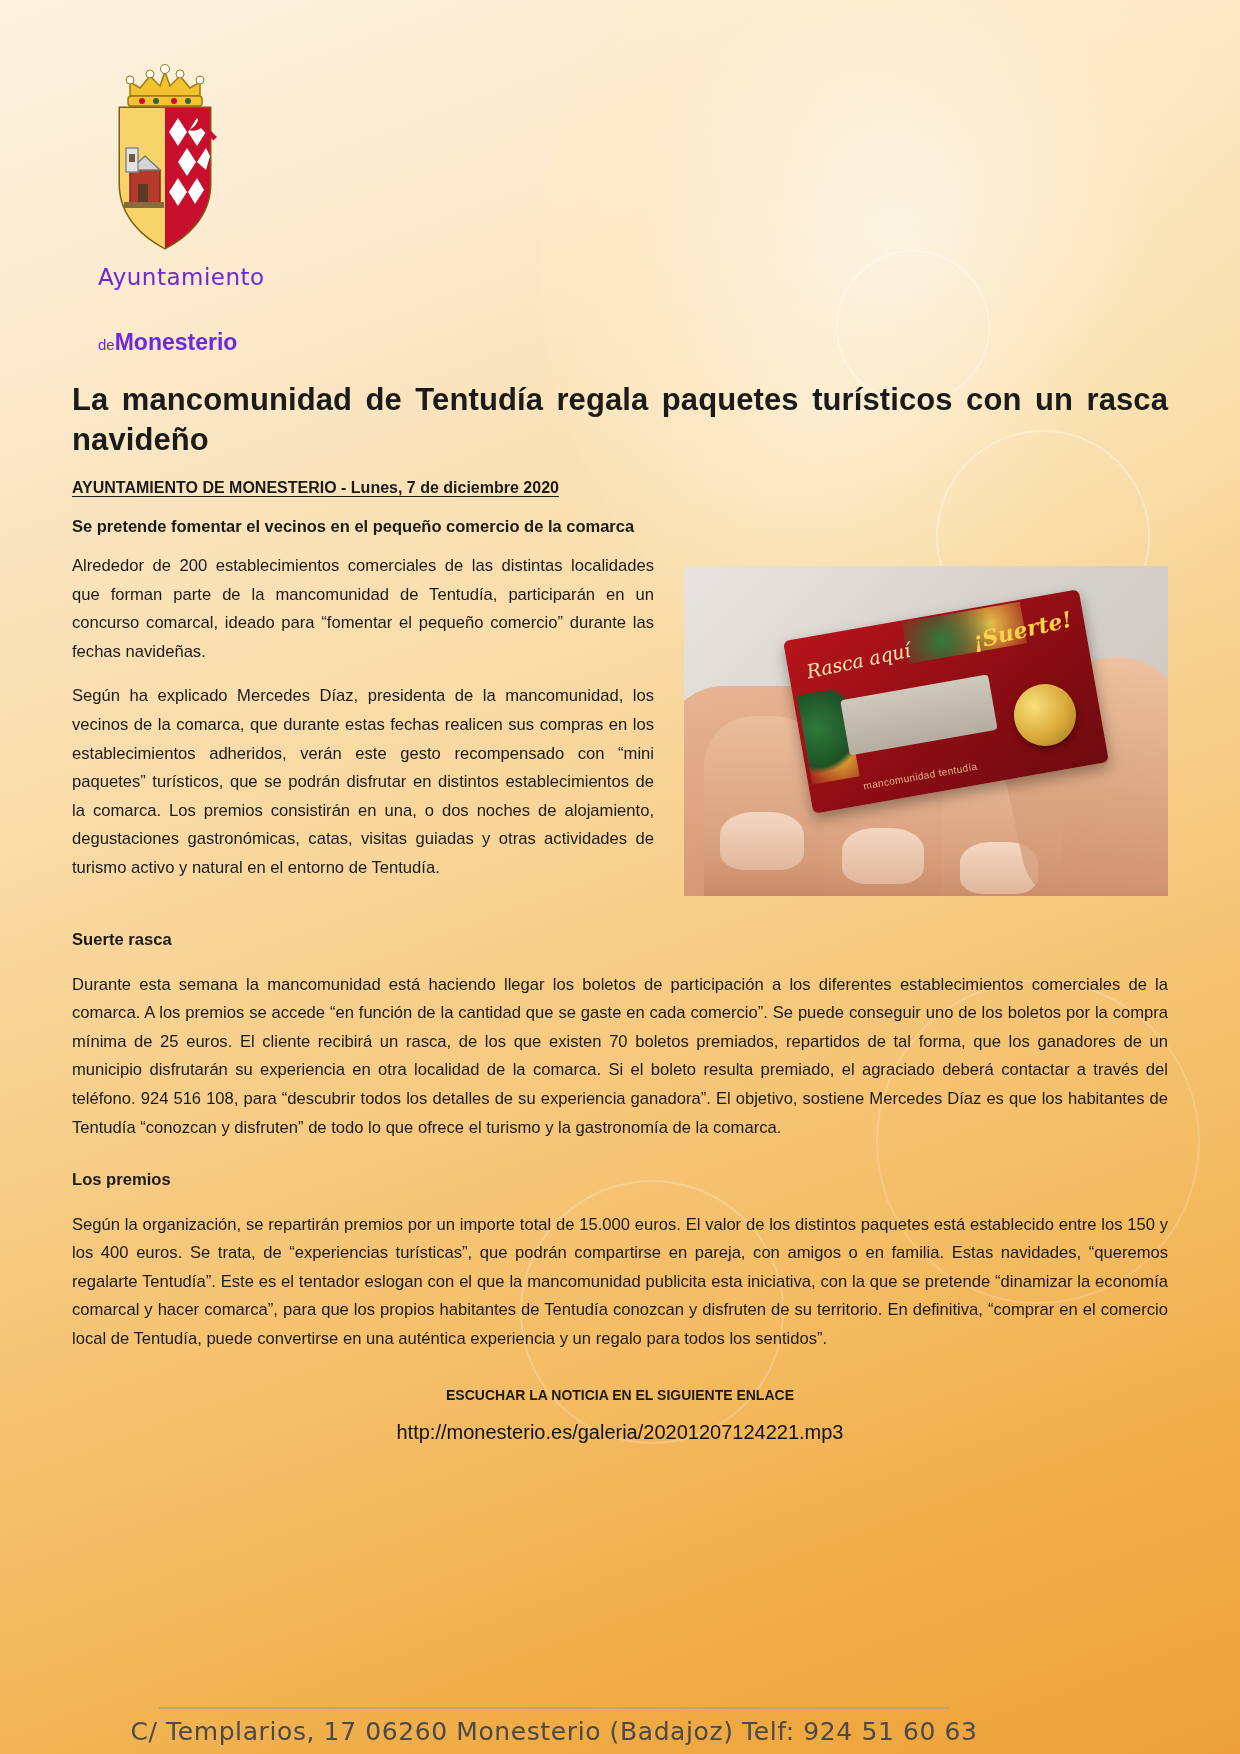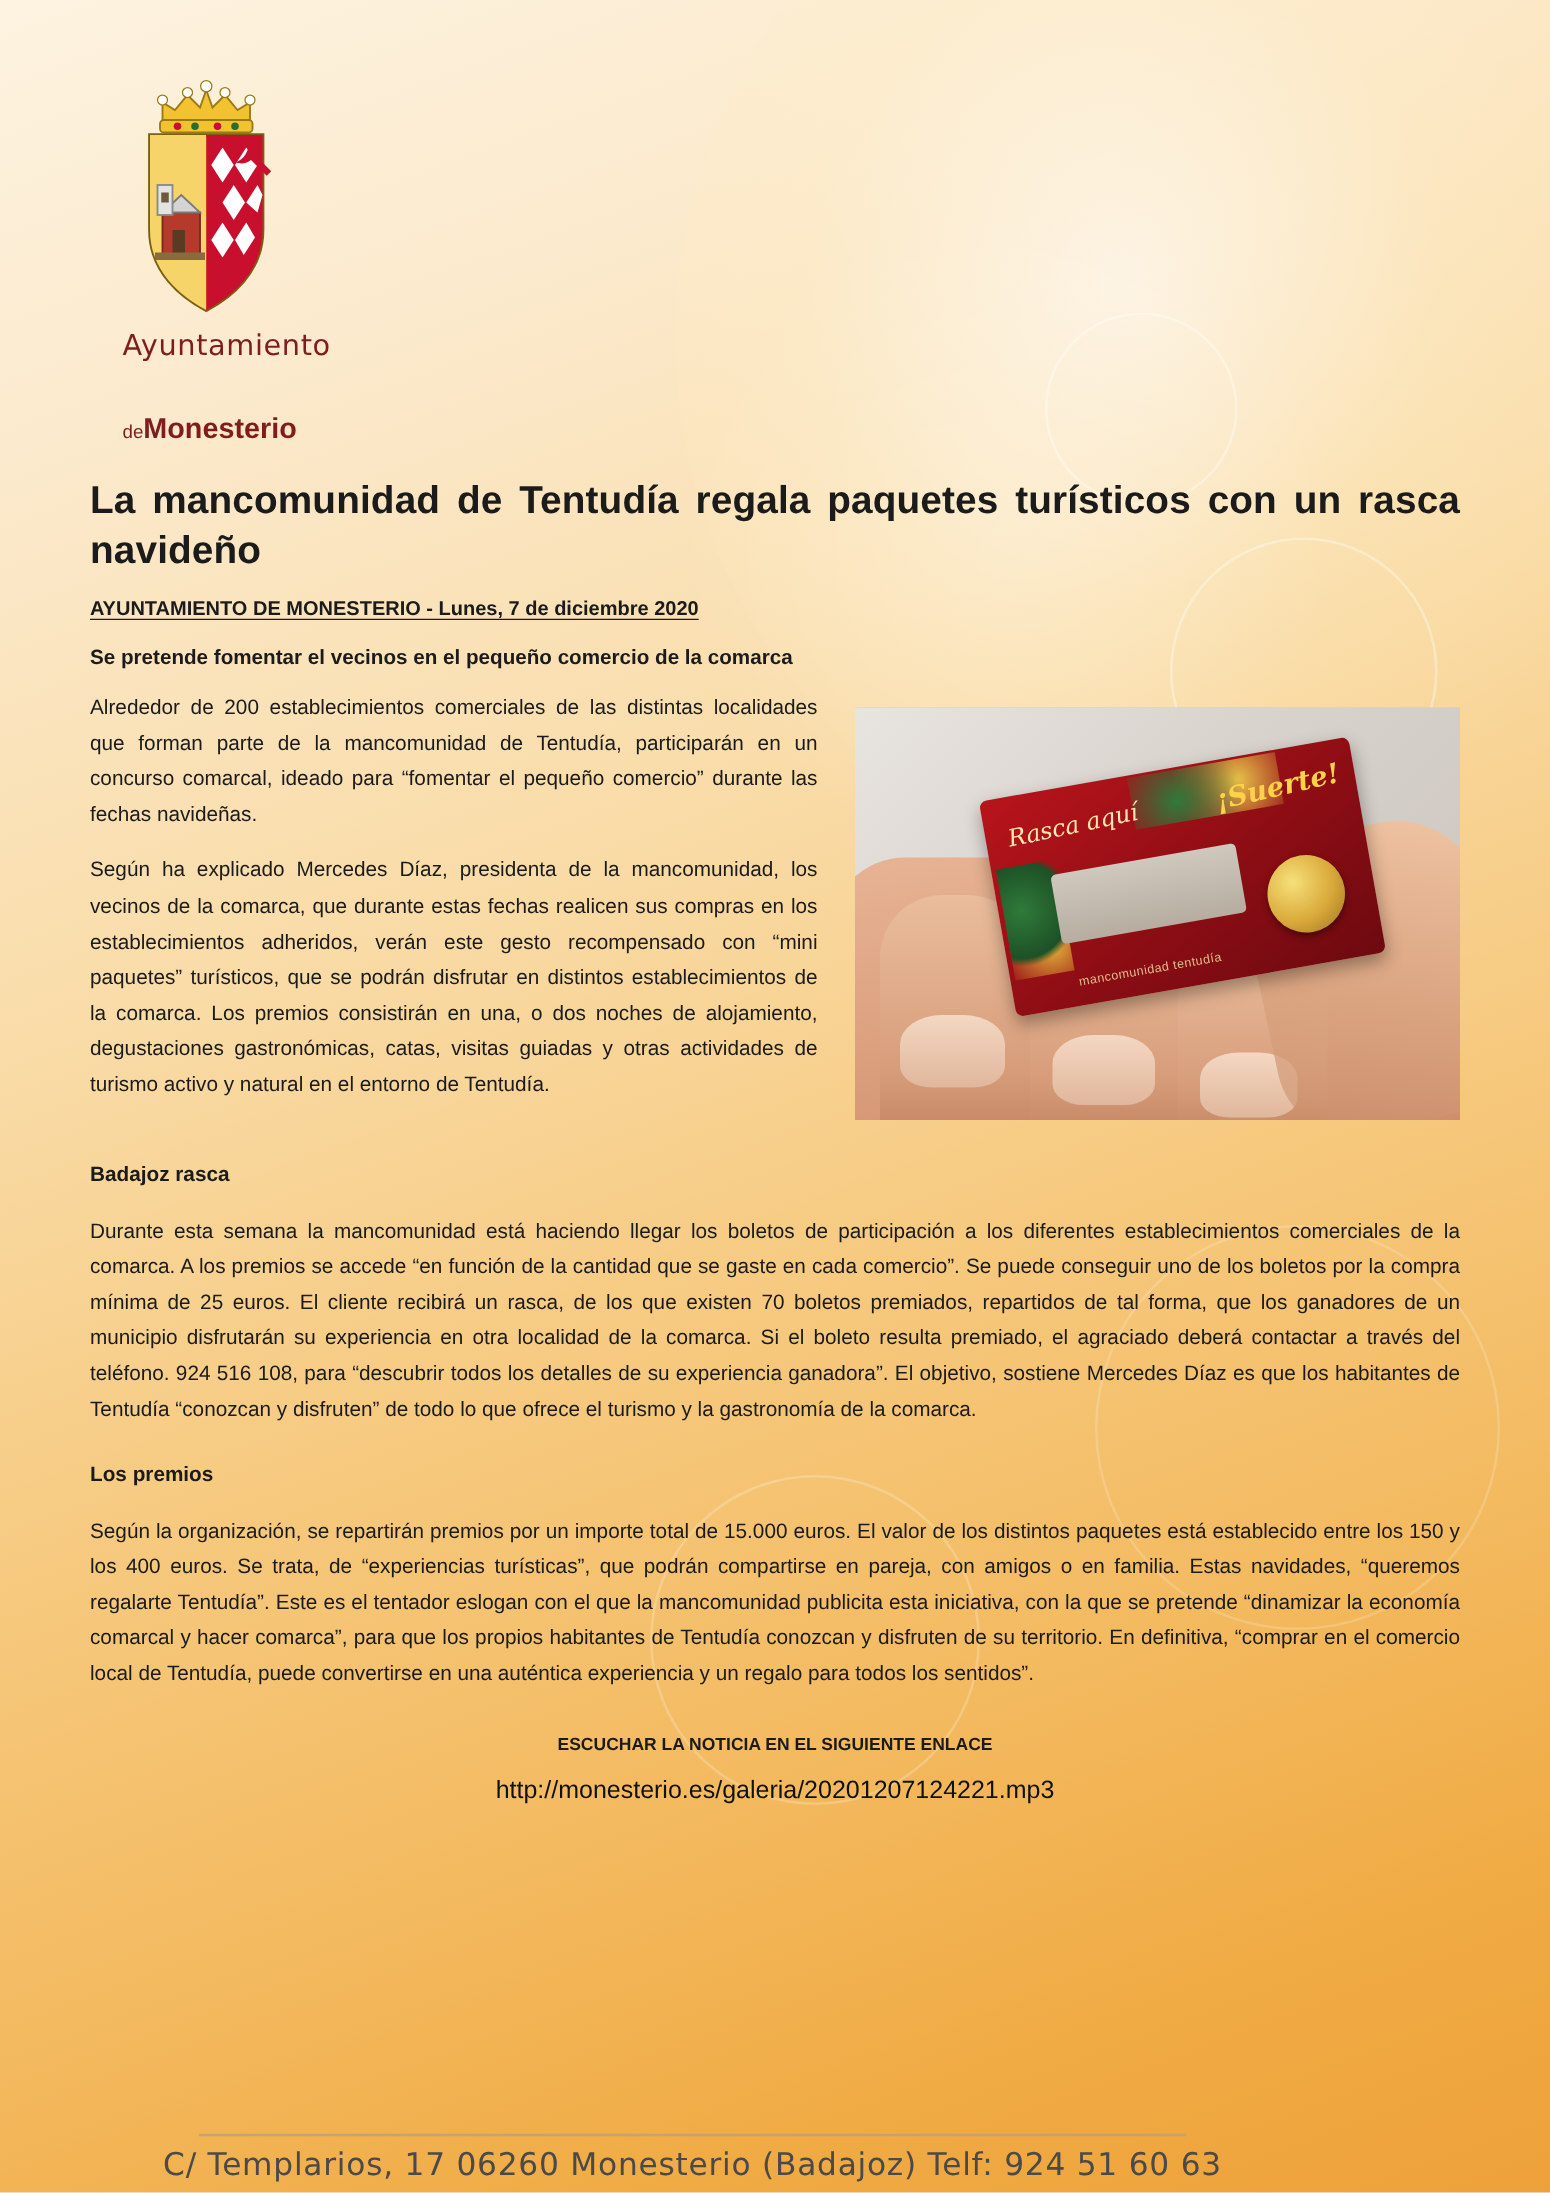--- a/index.html
+++ b/index.html
@@ -62,21 +62,21 @@
   }
   .crest {
     width: 142px;
     position: relative;
   }
   .crest svg { display: block; }
   .logo-text {
     margin-top: 4px;
     margin-left: 4px;
     line-height: 1.0;
-    color: #7f1d1d;
+    color: #6d28d9;
   }
   .logo-text .l1 {
     font-size: 23px;
     letter-spacing: 0.5px;
     font-family: "DejaVu Sans", sans-serif;
   }
   .logo-text .l2 {
     font-size: 23px;
     font-family: Liberation Sans, sans-serif;
     margin-top: 42px;
@@ -396,21 +396,21 @@
         </div>
         <div class="coin"></div>
       </div>
     </div>
 
     <p class="para">Alrededor de 200 establecimientos comerciales de las distintas localidades que forman parte de la mancomunidad de Tentudía, participarán en un concurso comarcal, ideado para “fomentar el pequeño comercio” durante las fechas navideñas.</p>
     <p class="para">Según ha explicado Mercedes Díaz, presidenta de la mancomunidad, los vecinos de la comarca, que durante estas fechas realicen sus compras en los establecimientos adheridos, verán este gesto recompensado con “mini paquetes” turísticos, que se podrán disfrutar en distintos establecimientos de la comarca. Los premios consistirán en una, o dos noches de alojamiento, degustaciones gastronómicas, catas, visitas guiadas y otras actividades de turismo activo y natural en el entorno de Tentudía.</p>
 
     <div class="clear"></div>
 
-    <div class="section-title">Badajoz rasca</div>
+    <div class="section-title">Suerte rasca</div>
     <p class="para">Durante esta semana la mancomunidad está haciendo llegar los boletos de participación a los diferentes establecimientos comerciales de la comarca. A los premios se accede “en función de la cantidad que se gaste en cada comercio”. Se puede conseguir uno de los boletos por la compra mínima de 25 euros. El cliente recibirá un rasca, de los que existen 70 boletos premiados, repartidos de tal forma, que los ganadores de un municipio disfrutarán su experiencia en otra localidad de la comarca. Si el boleto resulta premiado, el agraciado deberá contactar a través del teléfono. 924 516 108, para “descubrir todos los detalles de su experiencia ganadora”. El objetivo, sostiene Mercedes Díaz es que los habitantes de Tentudía “conozcan y disfruten” de todo lo que ofrece el turismo y la gastronomía de la comarca.</p>
 
     <div class="section-title">Los premios</div>
     <p class="para">Según la organización, se repartirán premios por un importe total de 15.000 euros. El valor de los distintos paquetes está establecido entre los 150 y los 400 euros. Se trata, de “experiencias turísticas”, que podrán compartirse en pareja, con amigos o en familia. Estas navidades, “queremos regalarte Tentudía”. Este es el tentador eslogan con el que la mancomunidad publicita esta iniciativa, con la que se pretende “dinamizar la economía comarcal y hacer comarca”, para que los propios habitantes de Tentudía conozcan y disfruten de su territorio. En definitiva, “comprar en el comercio local de Tentudía, puede convertirse en una auténtica experiencia y un regalo para todos los sentidos”.</p>
   </div>
 
   <div class="audio-block">
     <div class="audio-title">ESCUCHAR LA NOTICIA EN EL SIGUIENTE ENLACE</div>
     <div class="audio-link">http://monesterio.es/galeria/20201207124221.mp3</div>
   </div>

